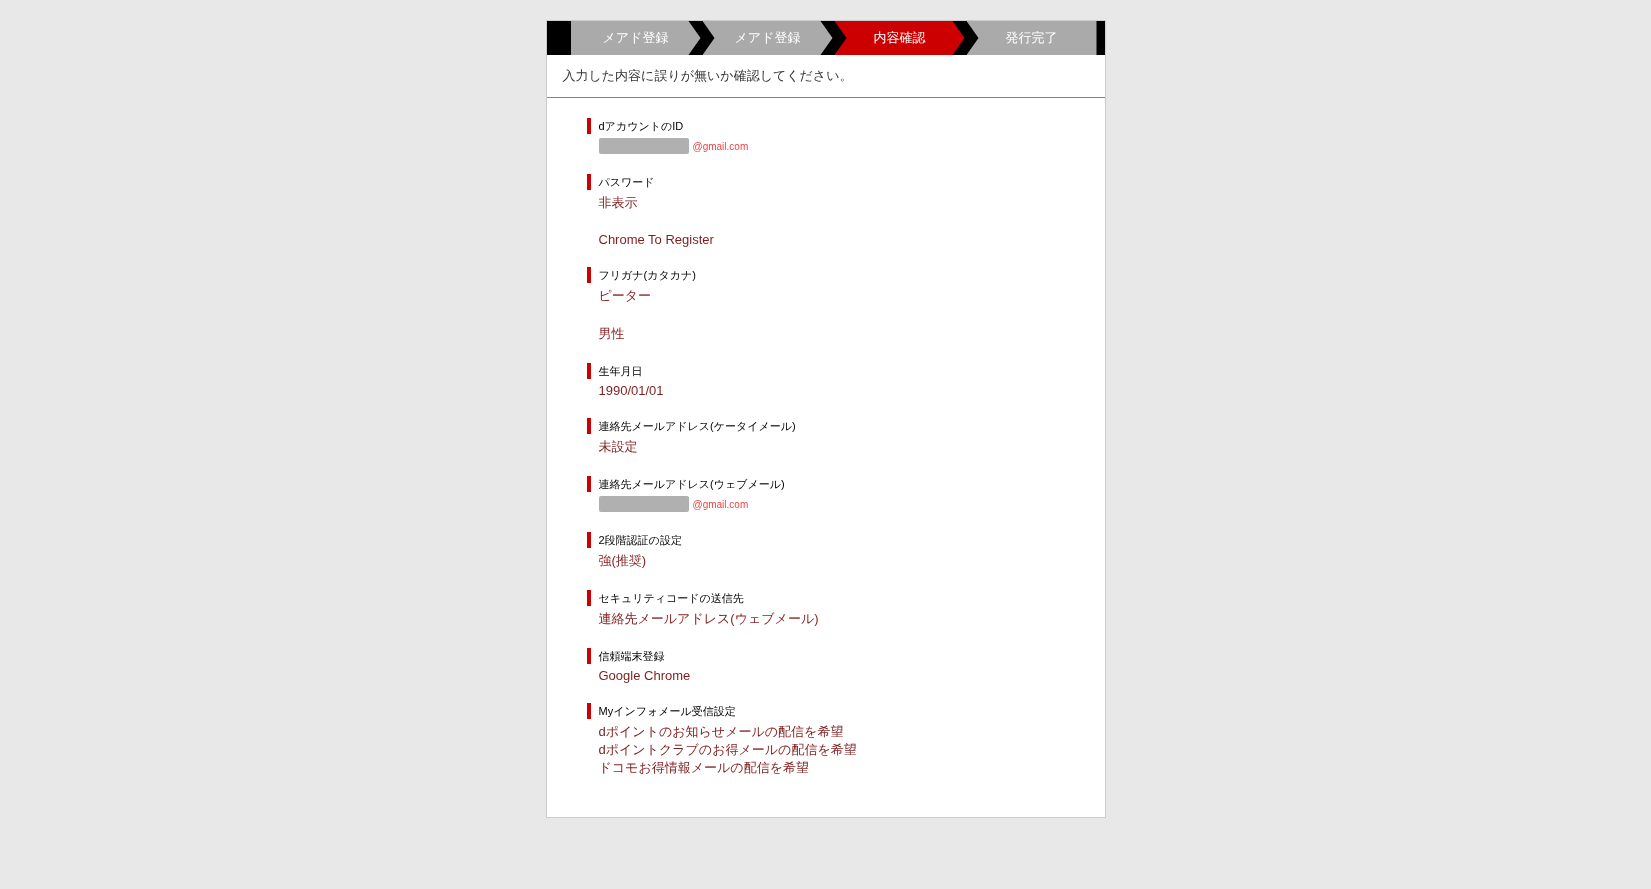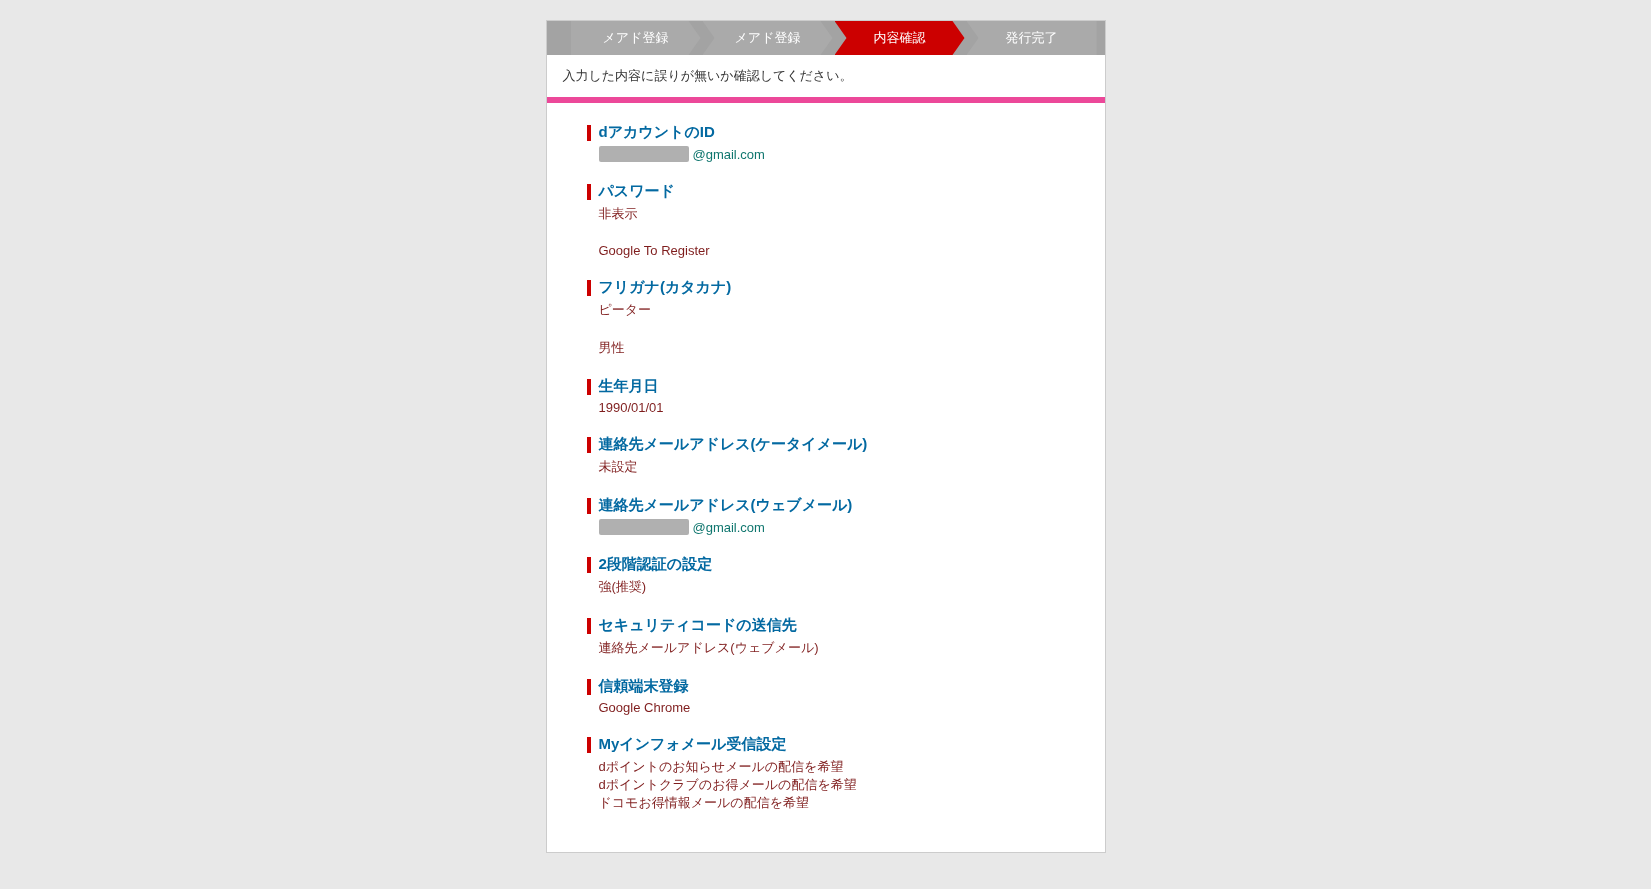--- a/index.html
+++ b/index.html
@@ -20,21 +20,21 @@
     .content-area {
       width: 560px;
       background: #fff;
       border: 1px solid #ccc;
     }
 
     
     .steps-bar {
       display: flex;
       width: 100%;
-      background: #a3a3a3;
+      background: #000000;
       padding-left: 24px;
     }
     .step {
       flex: 1;
       padding: 8px 4px;
       text-align: center;
       font-size: 13px;
       color: #fff;
       position: relative;
       background: #aaa;
@@ -50,36 +50,36 @@
     }
     .step.active {
       background: #c00;
     }
 
     
     .instruction {
       padding: 12px 16px;
       font-size: 13px;
       color: #333;
-      border-bottom: 6px solid #ec4899;
+      border-bottom: 1px solid #ec4899;
     }
 
     
     .form-content {
       padding: 20px 40px;
     }
     .field-block {
       margin-bottom: 20px;
     }
     .field-label {
       display: flex;
       align-items: center;
-      font-size: 15px;
-      font-weight: bold;
-      color: #0369a1;
+      font-size: 11px;
+      font-weight: normal;
+      color: #000000;
       margin-bottom: 4px;
     }
     .field-label::before {
       content: '';
       display: inline-block;
       width: 4px;
       height: 16px;
       background: #c00;
       margin-right: 8px;
       flex-shrink: 0;
@@ -96,22 +96,22 @@
     }
     .redacted-box {
       display: inline-block;
       background: #b0b0b0;
       width: 90px;
       height: 16px;
       border-radius: 2px;
       margin-right: 4px;
     }
     .gmail-suffix {
-      color: #0f766e;
-      font-size: 13px;
+      color: #ef4444;
+      font-size: 10px;
     }
   </style>
 </head>
 <body>
 
 <div class="page-wrapper">
   <div class="content-area">
 
     <div class="steps-bar">
     <div class="step">メアド登録</div>
@@ -128,21 +128,21 @@
           <div class="field-value-line">
             <span class="redacted-box"></span>
             <span class="gmail-suffix">@gmail.com</span>
           </div>
         </div>
         <div class="field-block">
           <div class="field-label">パスワード</div>
           <div class="field-value">非表示</div>
         </div>
         <div class="field-block">
-          <div class="field-value">Google To Register</div>
+          <div class="field-value">Chrome To Register</div>
         </div>
         <div class="field-block">
           <div class="field-label">フリガナ(カタカナ)</div>
           <div class="field-value">ピーター</div>
         </div>
         <div class="field-block">
           <div class="field-value">男性</div>
         </div>
         <div class="field-block">
           <div class="field-label">生年月日</div>

